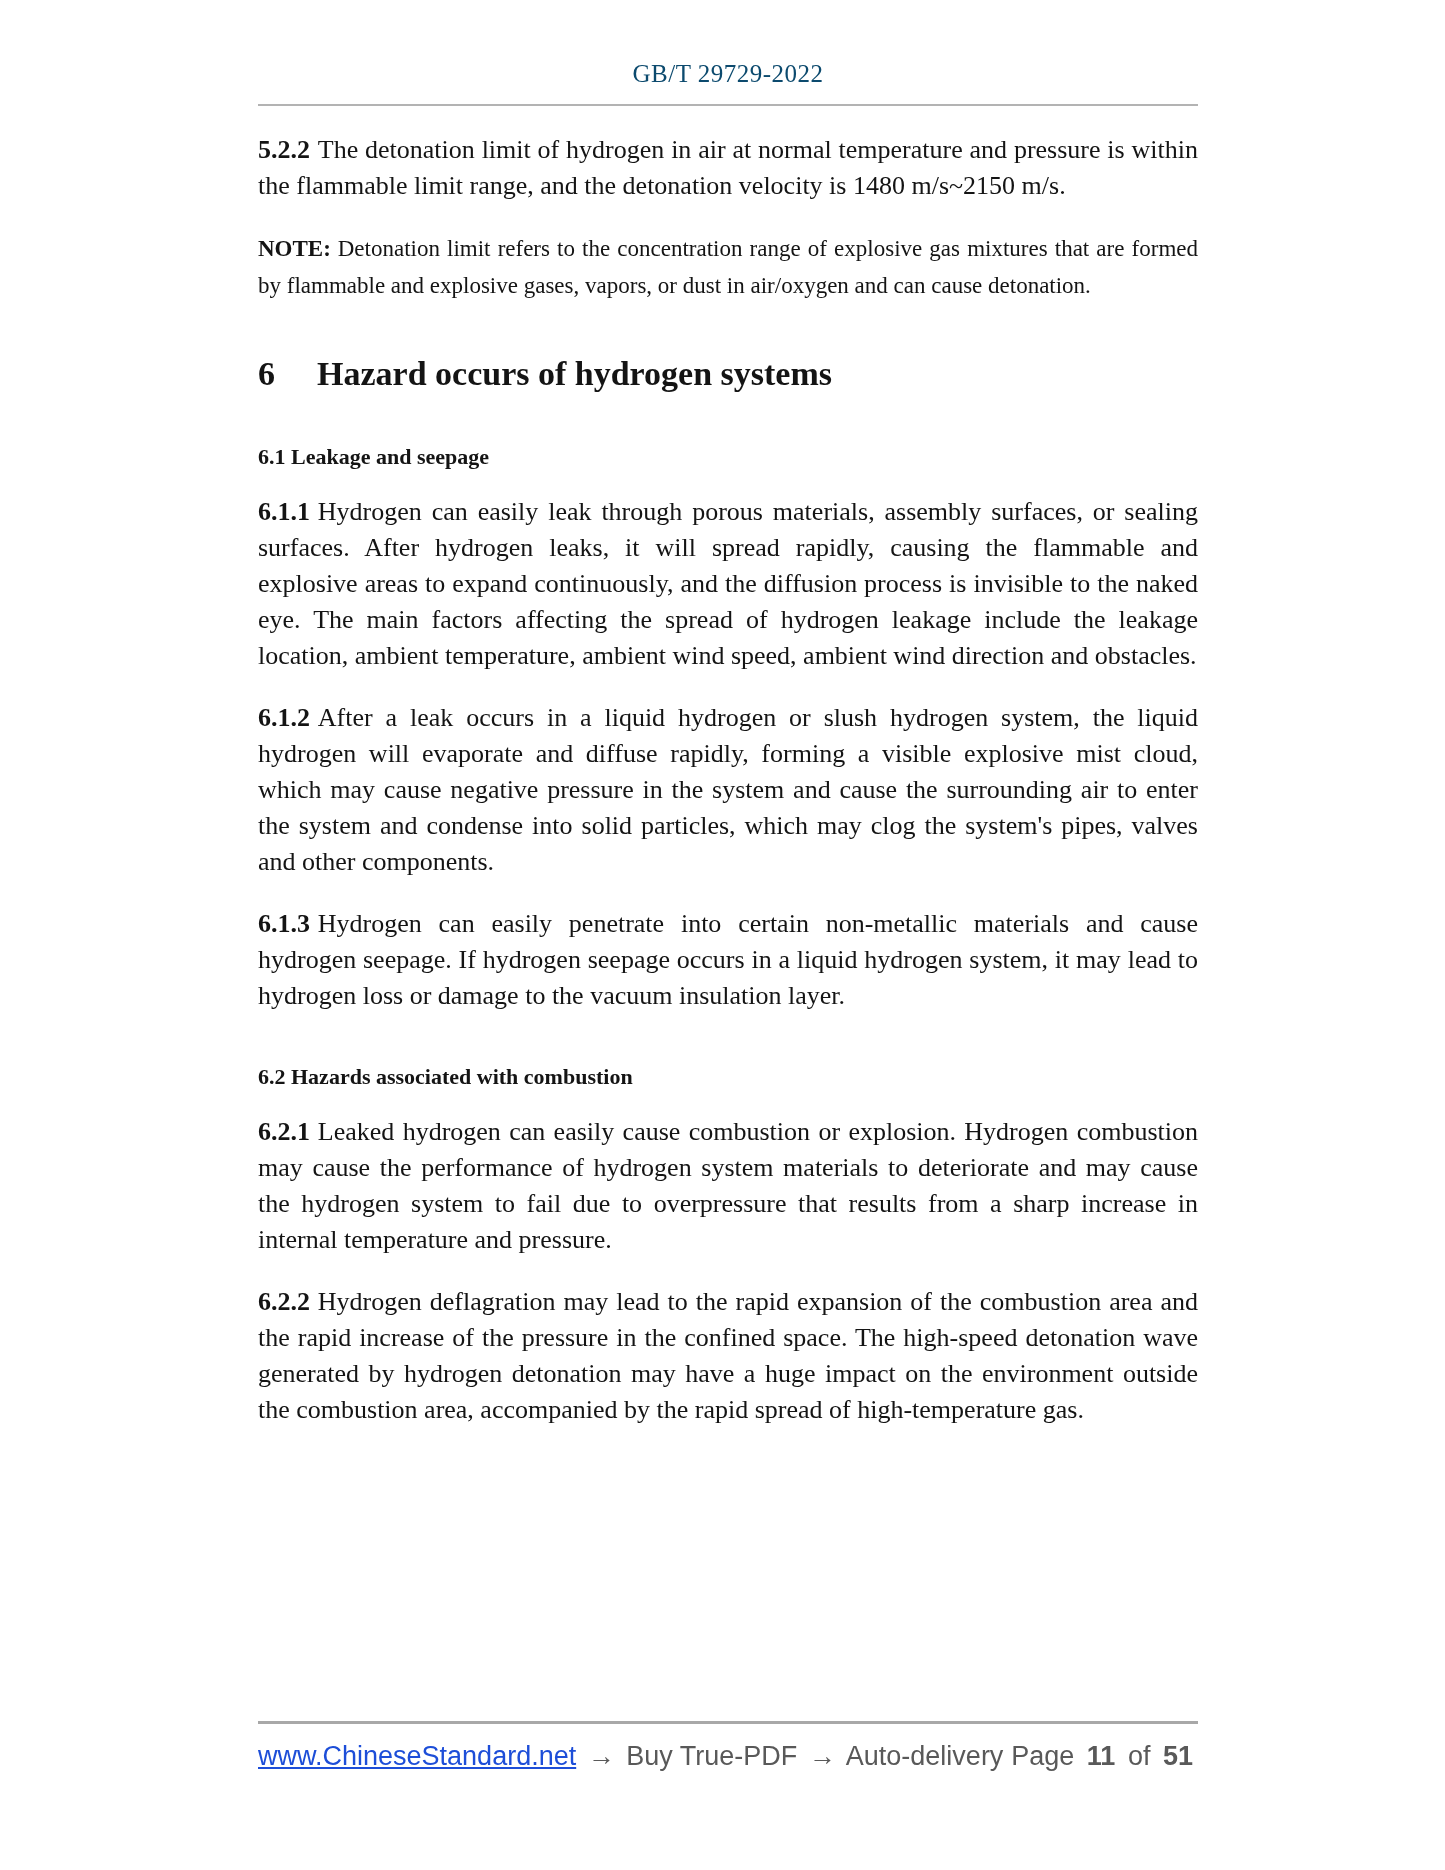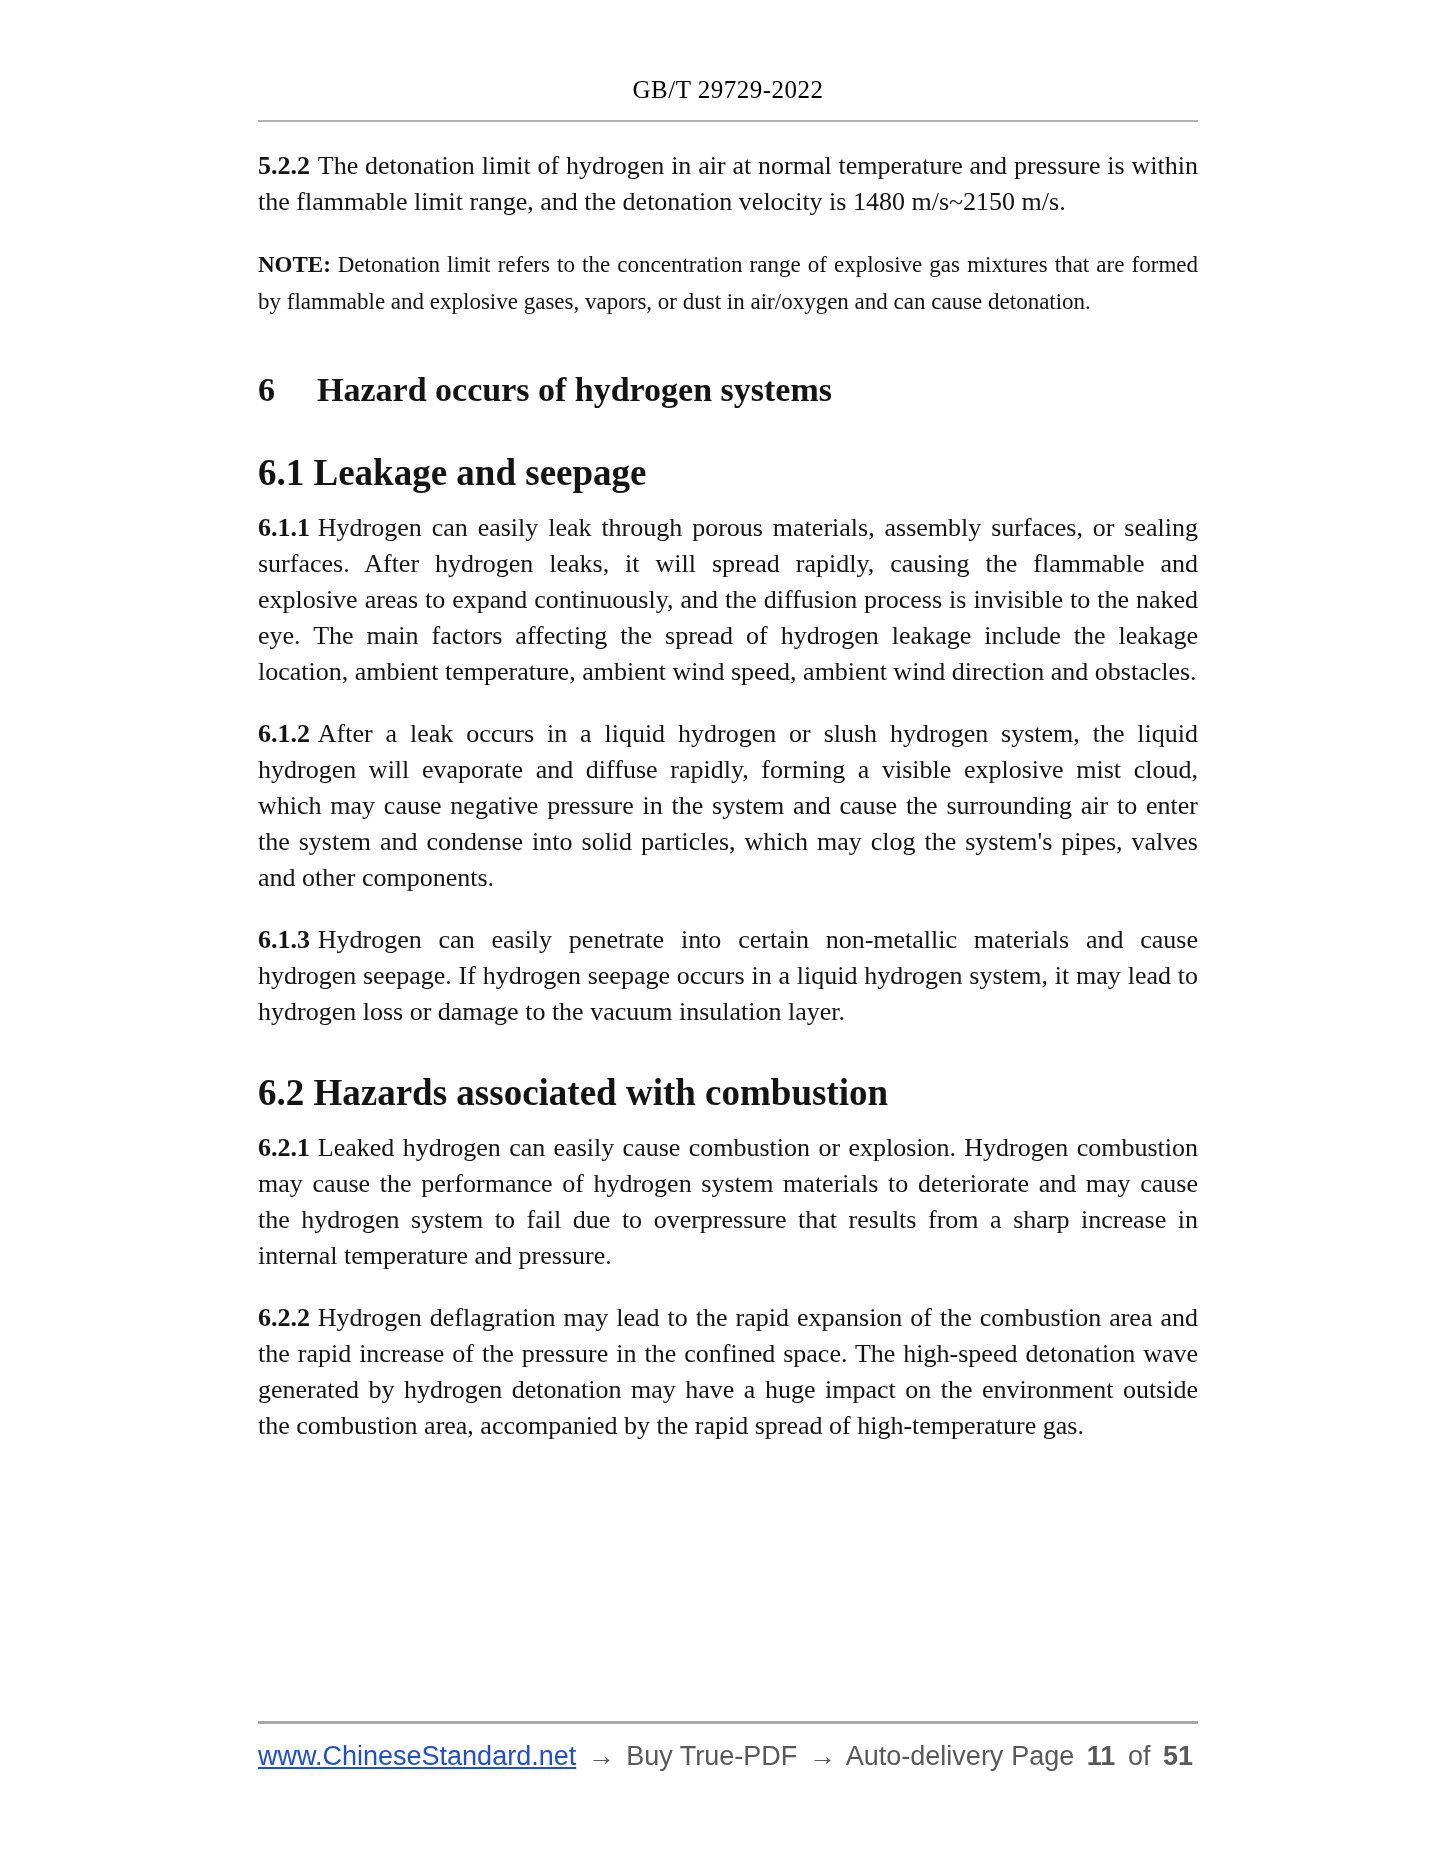--- a/index.html
+++ b/index.html
@@ -15,25 +15,25 @@
     overflow: hidden;
     font-family: "Liberation Serif", "DejaVu Serif", serif;
     color: #141414;
     box-sizing: border-box;
   }
   .page-inner {
     padding: 0 247px 0 258px; 
   }
   
   .header-title {
-    padding-top: 76px;
+    padding-top: 60px;
     text-align: center;
     font-size: 25px;
     letter-spacing: 0.5px;
-    color: #000000;
+    color: #0c4a6e;
   }
   .header-rule {
     margin-top: 16px;
     border: 0;
     border-top: 2px solid #b3b3b3;
     height: 0;
   }
   
   .body-p {
     margin: 26px 0 0 0;
@@ -64,21 +64,21 @@
     font-size: 34px;
     line-height: 40px;
     font-weight: bold;
   }
   .h1-num {
     display: inline-block;
     margin-right: 42px;
   }
   .h2-heading {
     margin: 46px 0 0 0;
-    font-size: 37px;
+    font-size: 22px;
     line-height: 34px;
     font-weight: bold;
   }
   .after-h2 {
     margin-top: 20px;
   }
   
   .footer {
     position: absolute;
     left: 258px;

